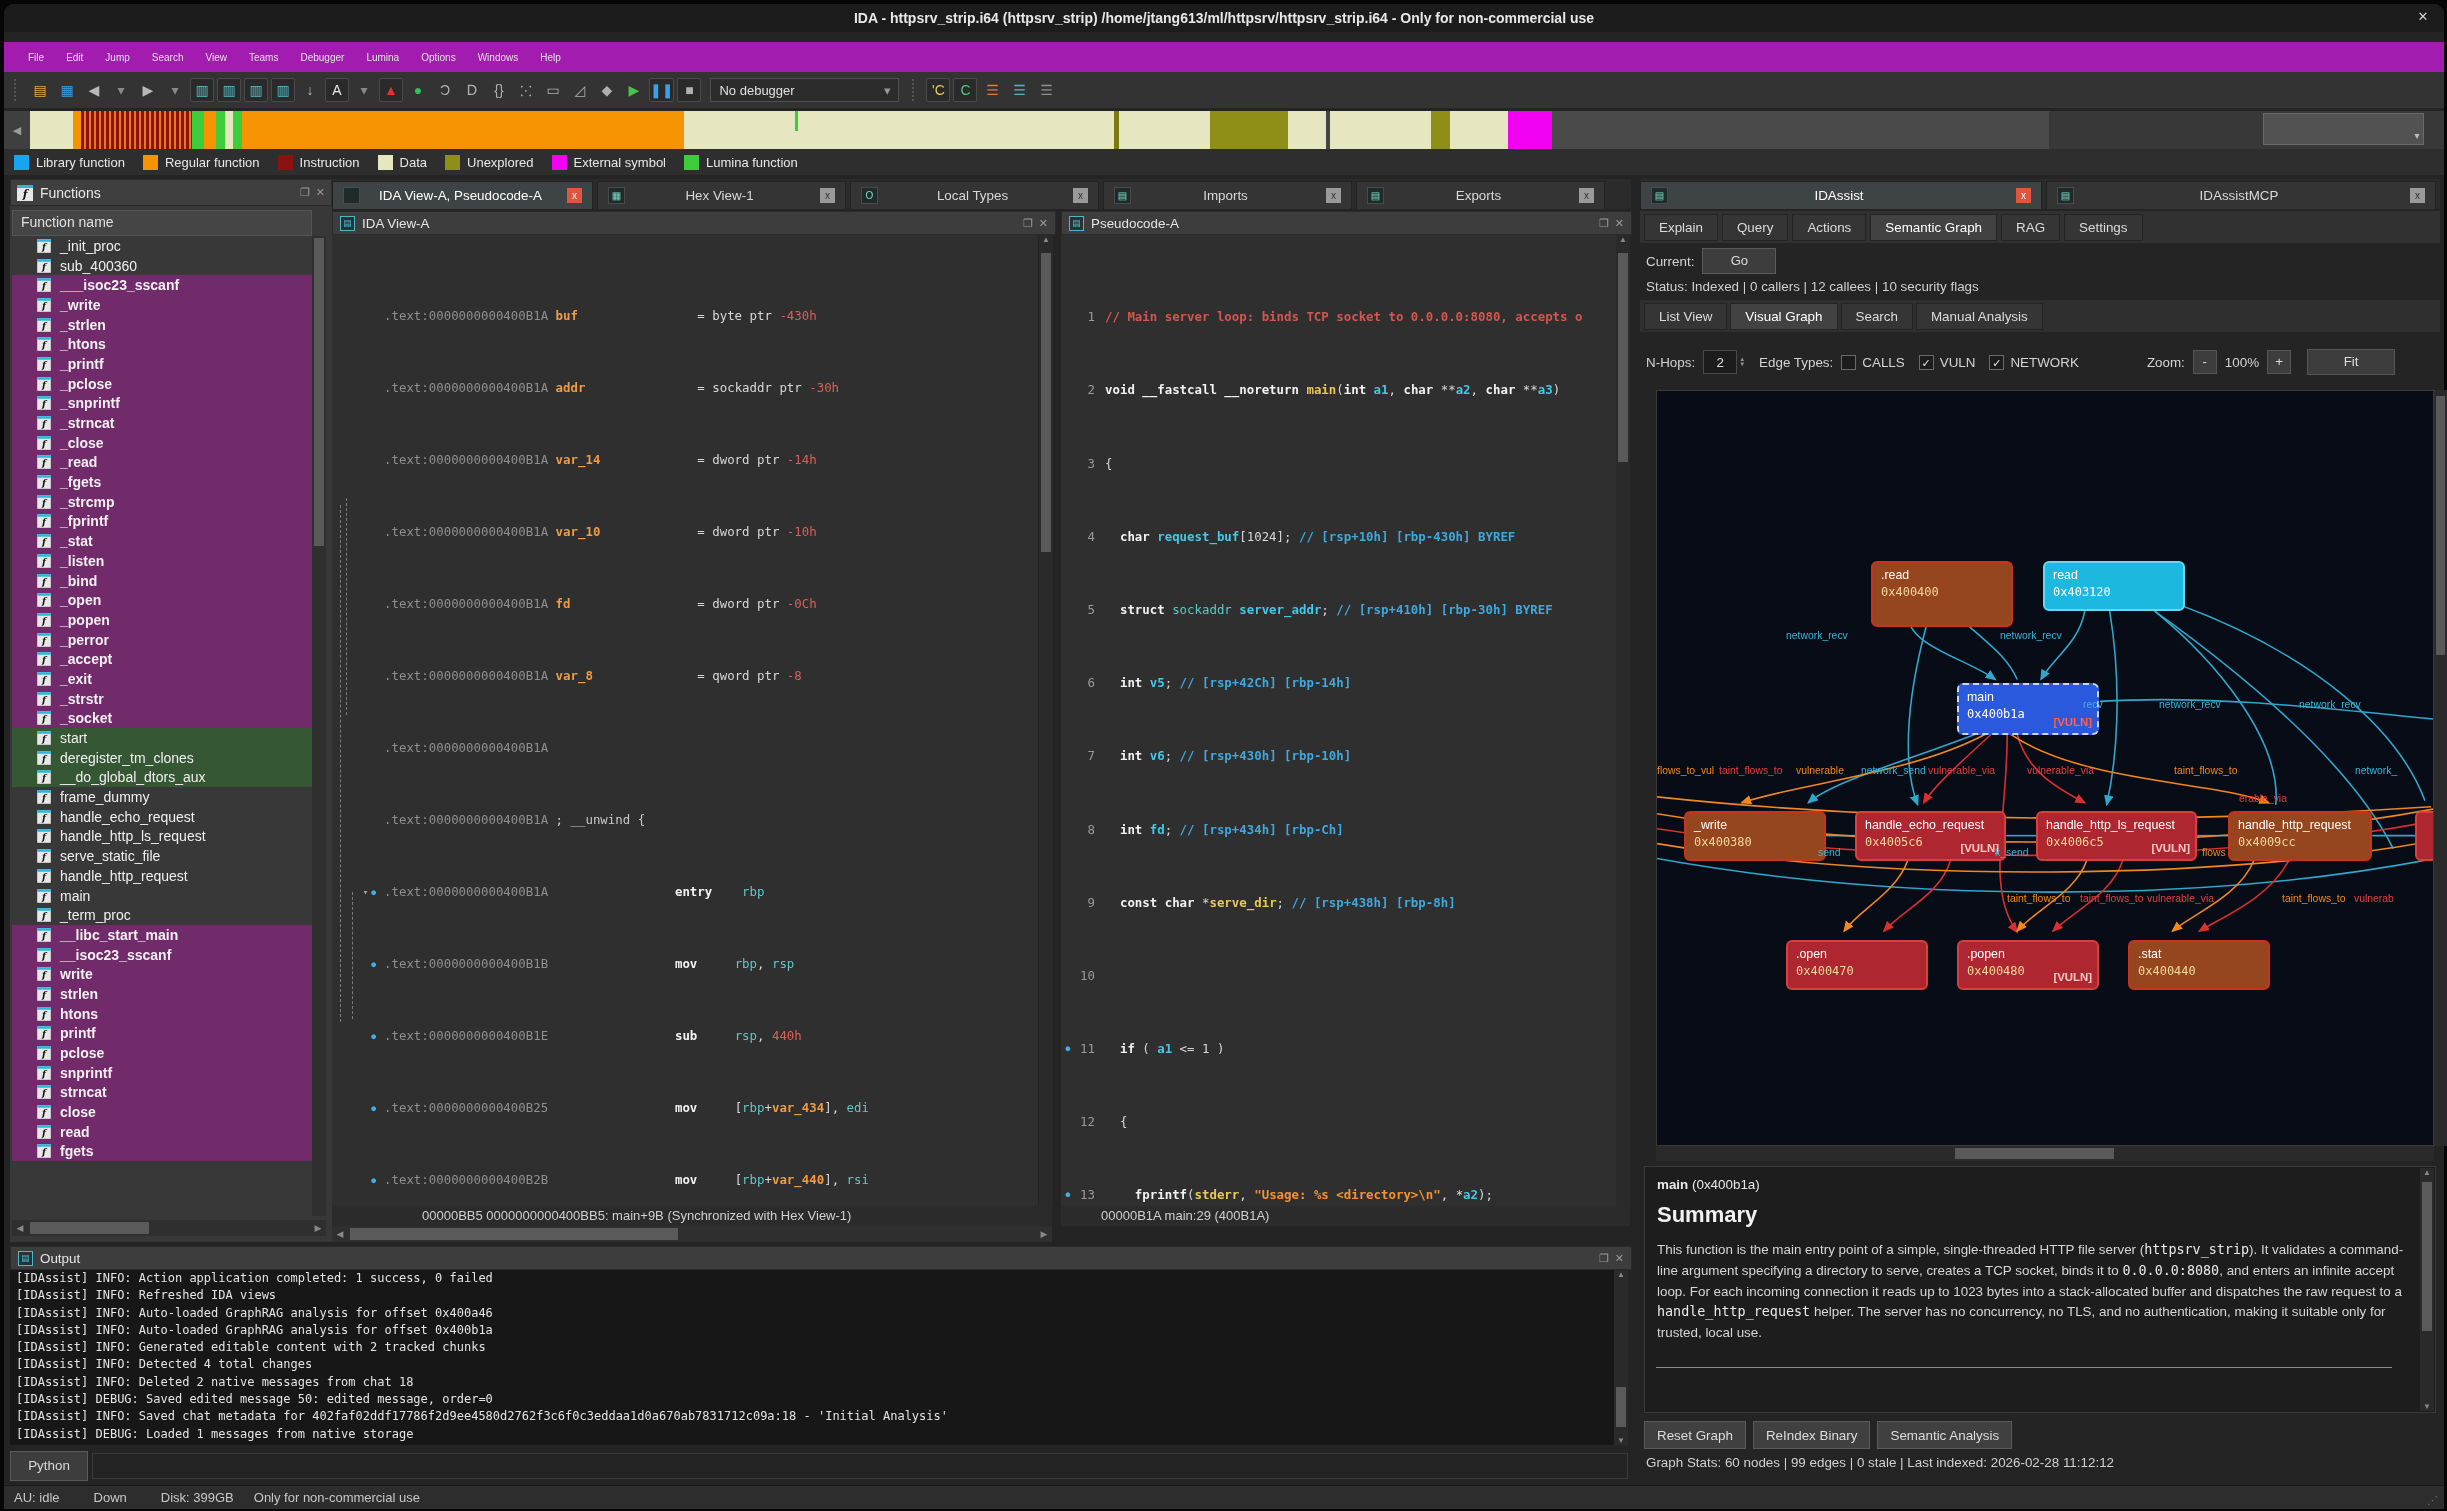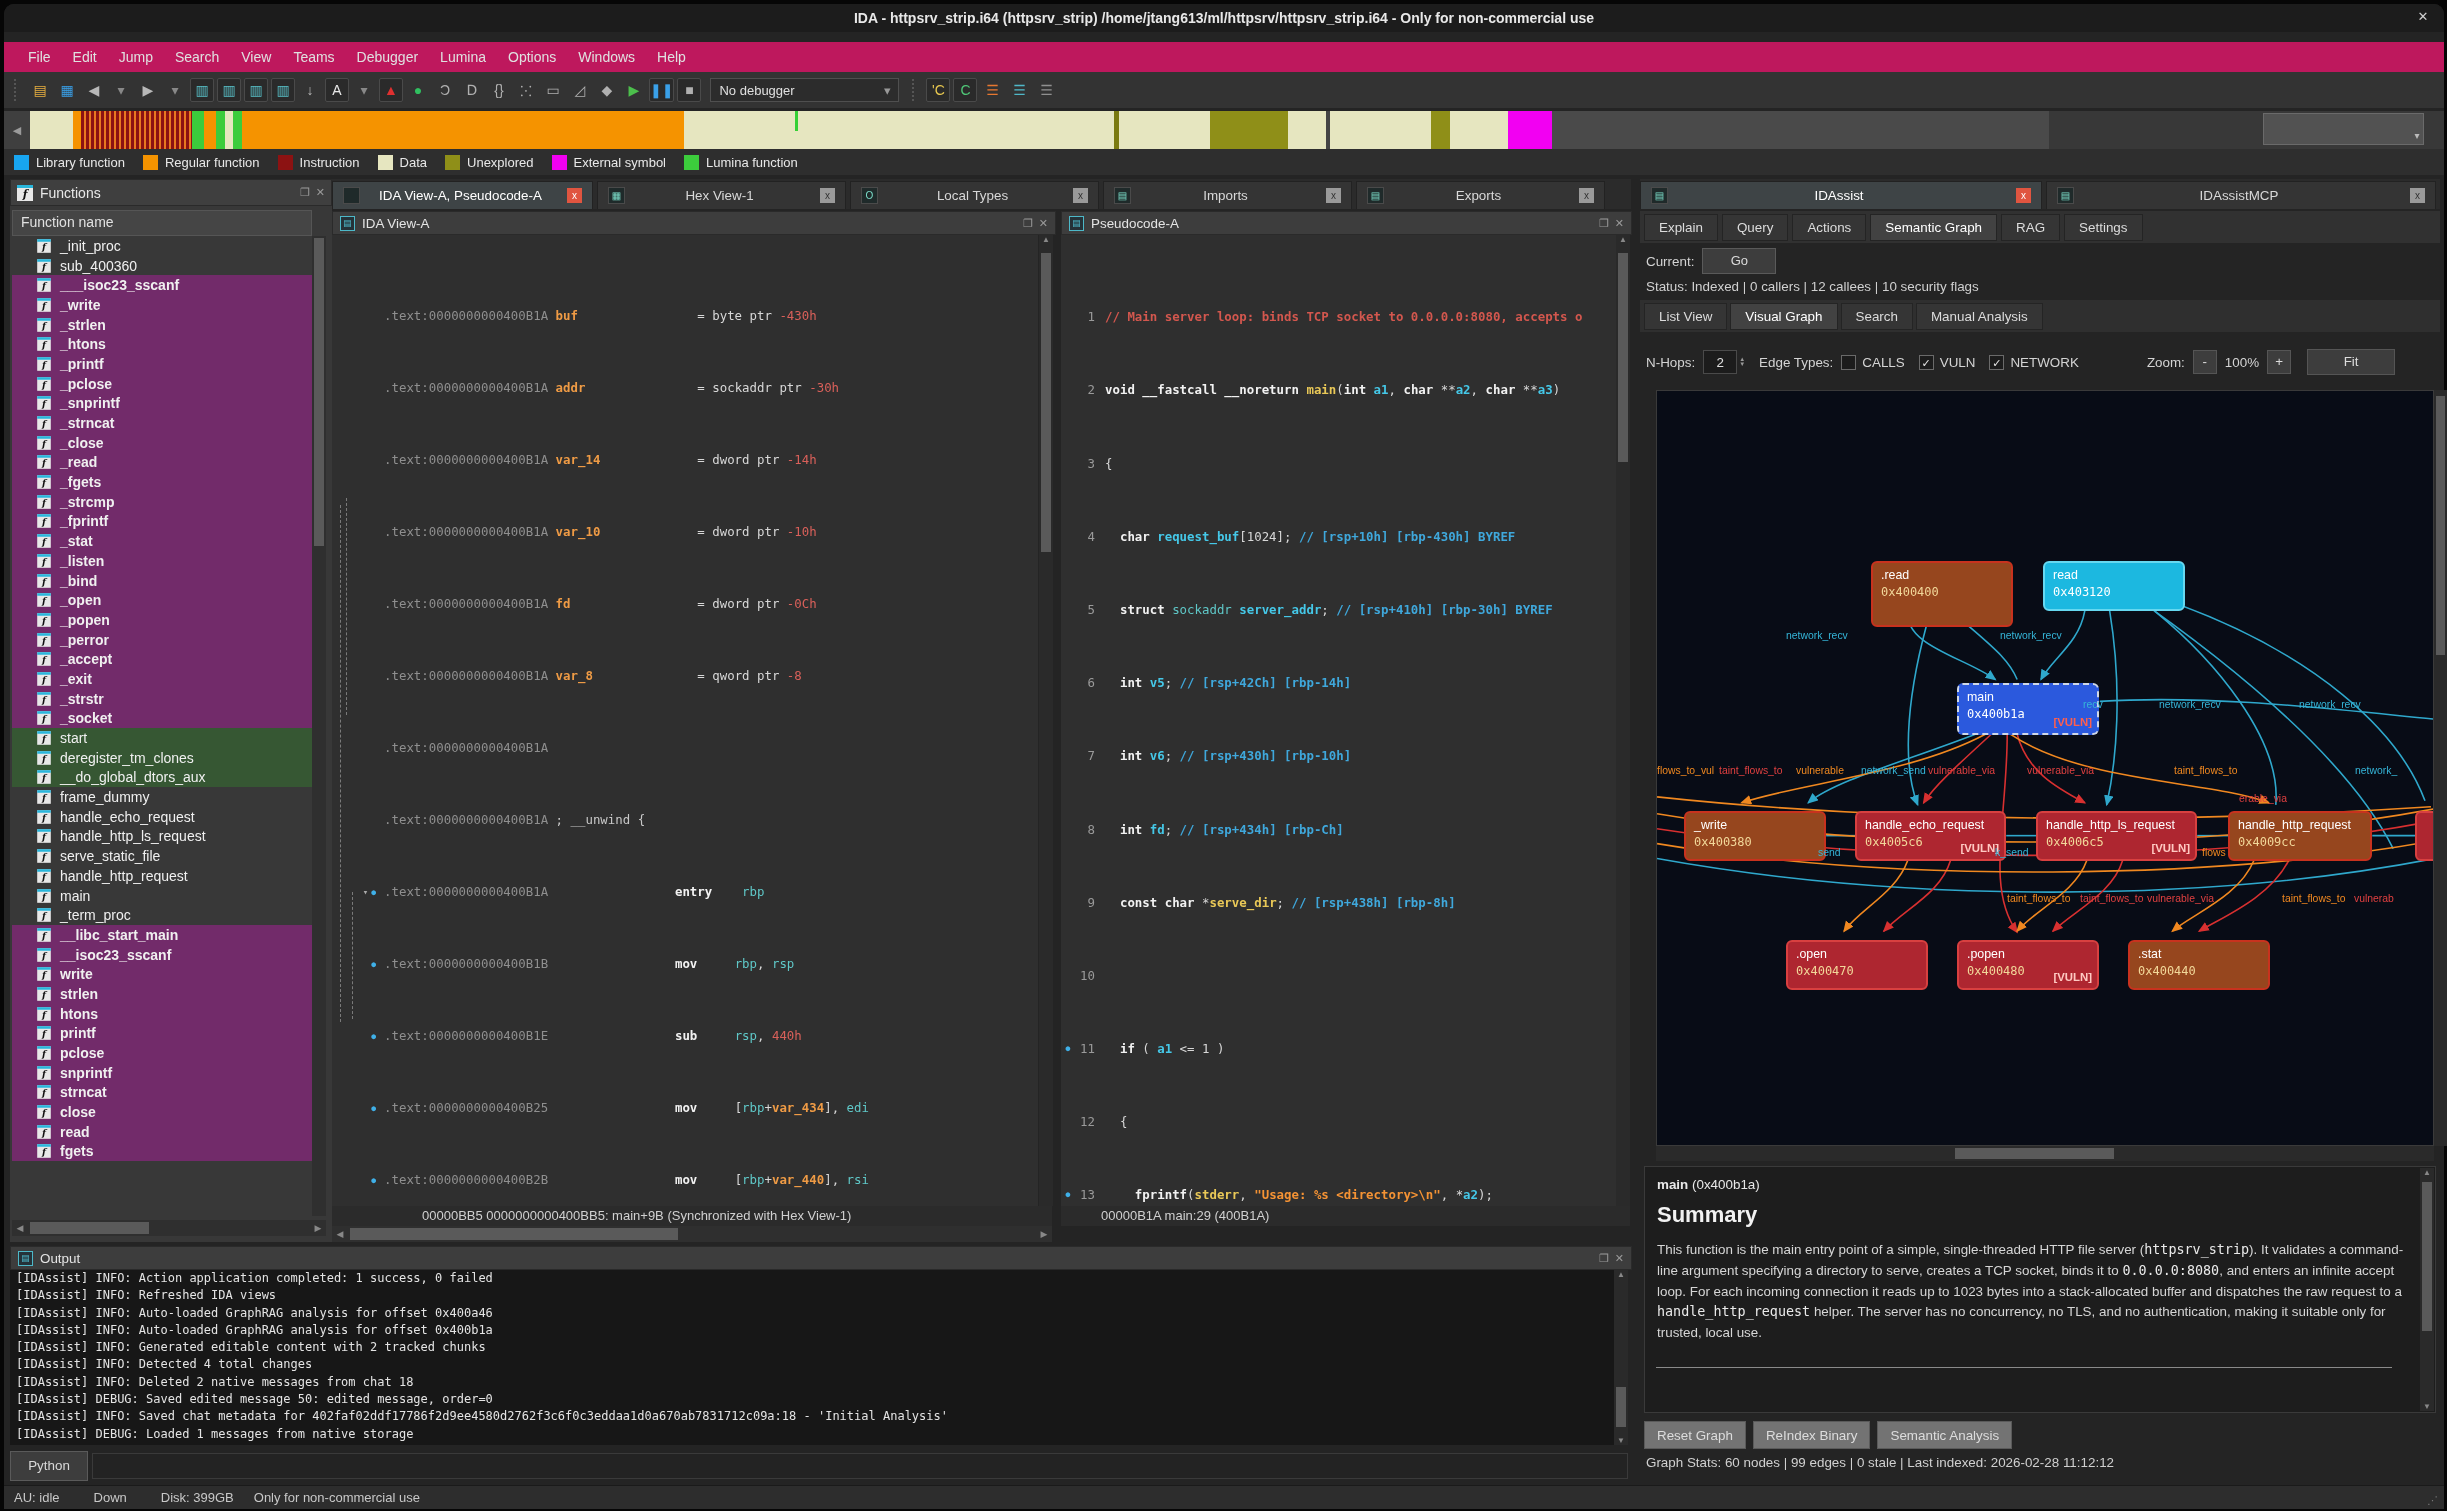--- a/index.html
+++ b/index.html
@@ -3,21 +3,21 @@
 <meta charset="utf-8">
 <style>
   *{margin:0;padding:0;box-sizing:border-box}
   html,body{width:2448px;height:1511px;background:#060606;font-family:"Liberation Sans",sans-serif;overflow:hidden;position:relative}
   .abs{position:absolute}
   #win{left:4px;top:4px;width:2440px;height:1499px;background:#242424;border-radius:10px 10px 0 0;overflow:hidden}
   
   #titlebar{left:4px;top:4px;width:2440px;height:28px;background:#1c1c1c;border-radius:10px 10px 0 0;color:#e8e8e8;font-weight:bold;font-size:14px;text-align:center;line-height:28px}
   #title-close{right:14px;top:8px;color:#cfcfcf;font-size:13px;width:22px;height:18px;text-align:center;line-height:18px}
   
-  #menubar{left:4px;top:42px;width:2440px;height:30px;background:#be185d;color:#e0e0e0;font-size:14px;display:flex;align-items:center;padding-left:14px;gap:2px}
+  #menubar{left:4px;top:42px;width:2440px;height:30px;background:#a21caf;color:#e0e0e0;font-size:10px;display:flex;align-items:center;padding-left:14px;gap:2px}
   .menu-item{padding:3px 10px}
   
   #toolbar{left:4px;top:72px;width:2440px;height:36px;background:#333333;display:flex;align-items:center;padding-left:6px;gap:3px}
   .tbi{height:24px;min-width:24px;display:flex;align-items:center;justify-content:center;font-size:14px;border-radius:2px}
   .tbi.bx{background:#2a2a2a;border:1px solid #4a4a4a}
   .tbh{width:7px;height:22px;border-left:2px dotted #555;margin:0 4px}
   #debug-select{width:189px;height:24px;background:#2c2c2c;border:1px solid #4f4f4f;color:#e0e0e0;font-size:13px;display:flex;align-items:center;padding:0 8px;justify-content:space-between;margin:0 6px}
   
   #navband{left:4px;top:111px;width:2440px;height:38px;background:#3a3a3a;display:flex}
   #nav-arrow{width:26px;height:38px;color:#9a9a9a;font-size:11px;line-height:38px;text-align:center;background:#3f3f3f}
@@ -132,21 +132,21 @@
   #sumbox{left:1644px;top:1166px;width:792px;height:247px;background:#1d1d1d;border:1px solid #3a3a3a;padding:10px 26px 0 12px;color:#d8d8d8;overflow:hidden}
   #sum-fn{font-size:13.4px;color:#e8e8e8;margin-bottom:10px}
   #sum-fn b{font-weight:bold}
   #sum-h{font-size:22px;font-weight:bold;color:#f2f2f2;margin-bottom:12px}
   #sum-body{font-size:13.4px;line-height:1.55;white-space:normal}
   #sum-body .tk{white-space:normal}
   #sum-div{left:1656px;top:1367px;width:736px;height:1px;background:#8a8a8a}
   #sum-vsb{left:2420px;top:1168px;width:14px;height:243px;background:#2a2a2a;color:#888;font-size:8px}
   #sum-vsb .thumb{left:2px;top:14px;width:10px;height:149px;background:#5a5a5a}
   #ai-buttons{left:1644px;top:1421px;width:788px;height:32px;display:flex;gap:7px}
-  .ai-btn{height:28px;background:#737373;border:1px solid #5a5a5a;color:#dcdcdc;font-size:13.4px;padding:0 12px;display:flex;align-items:center}
+  .ai-btn{height:28px;background:#404040;border:1px solid #5a5a5a;color:#dcdcdc;font-size:13.4px;padding:0 12px;display:flex;align-items:center}
   #ai-stats{left:1646px;top:1455px;width:786px;height:20px;color:#d0d0d0;font-size:13.4px}
 </style>
 </head>
 <body>
 
 <div class="abs" id="win"></div>
 
 <div class="abs" id="titlebar">
   <span>IDA - httpsrv_strip.i64 (httpsrv_strip) /home/jtang613/ml/httpsrv/httpsrv_strip.i64 - Only for non-commercial use</span>
 </div>

